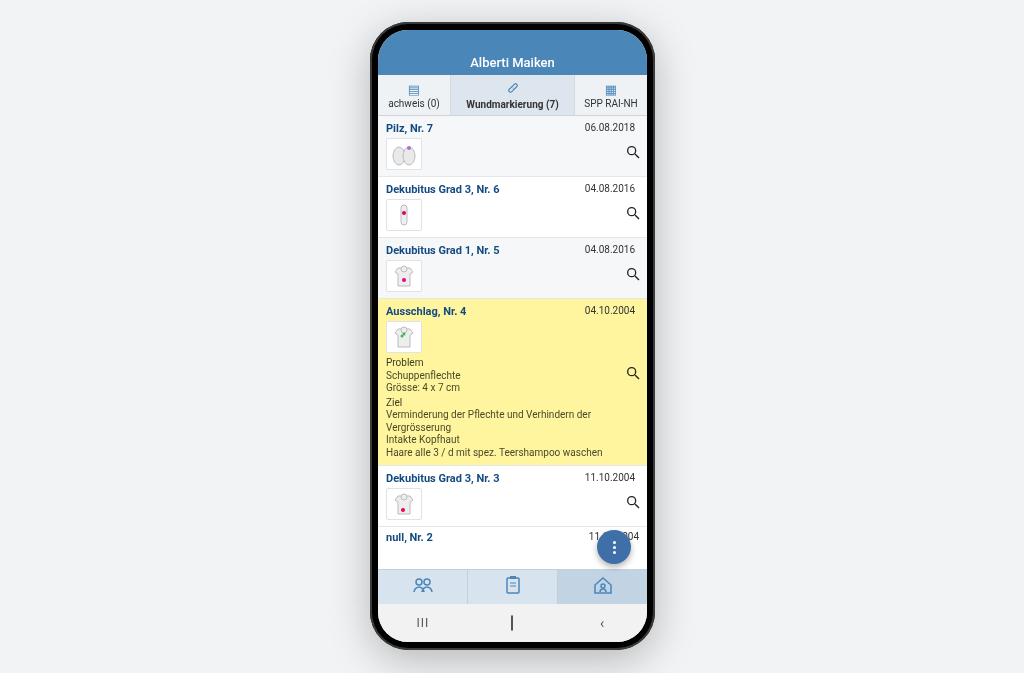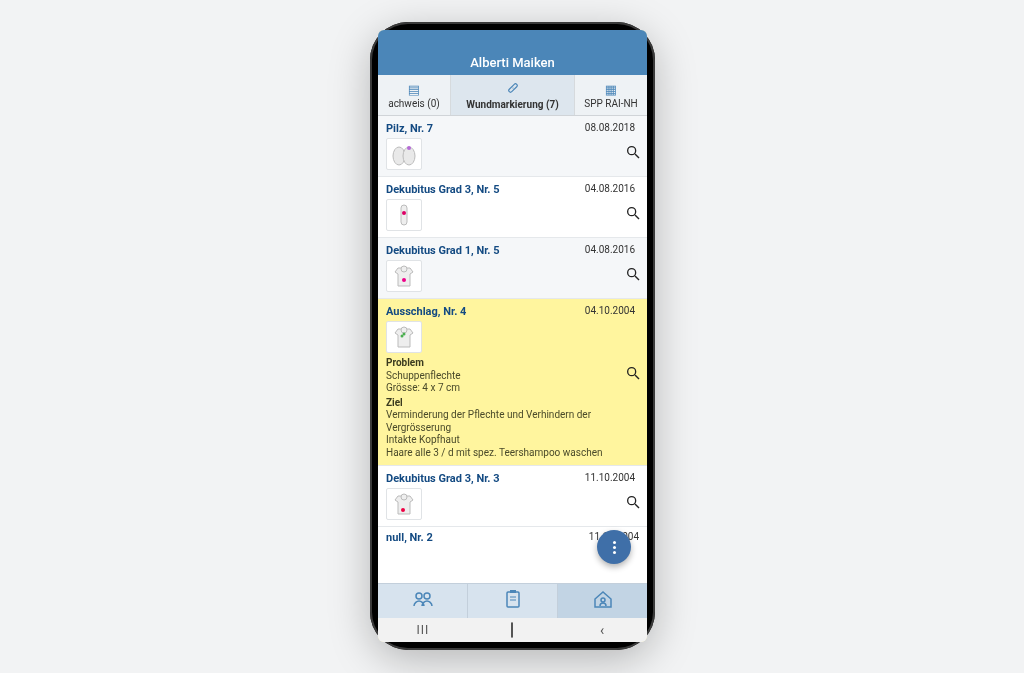--- a/index.html
+++ b/index.html
@@ -23,21 +23,21 @@
     box-shadow: 0 10px 40px rgba(0,0,0,.25), inset 0 0 0 2px #3a3a3a;
   }
 
   .screen {
     position: absolute;
     left: 8px;
     top: 8px;
     right: 8px;
     bottom: 8px;
     background: #fef9c3;
-    border-radius: 6px;
+    border-radius: 30px;
     overflow: hidden;
     display: flex;
     flex-direction: column;
   }
 
   .status-bar {
     height: 22px;
     background: #4b86b8;
     flex: 0 0 auto;
   }
@@ -124,21 +124,21 @@
     position: absolute;
     right: 6px;
     top: 28px;
     width: 16px;
     height: 16px;
     color: #222;
   }
   .zoom-icon svg { width:16px; height:16px; }
 
   .detail-block { margin-top: 4px; color: #4a4a2a; line-height: 1.25; }
-  .detail-label { font-weight: 700; color: #3b3b1f; margin-top: 2px; }
+  .detail-label { font-weight: 400; color: #3b3b1f; margin-top: 2px; }
 
   .fab {
     position: absolute;
     right: 16px;
     bottom: 78px;
     width: 34px;
     height: 34px;
     border-radius: 50%;
     background: #3f6fa8;
     box-shadow: 0 3px 6px rgba(0,0,0,.3);
@@ -165,21 +165,21 @@
     align-items: center;
     justify-content: center;
     color: #4b86b8;
     font-size: 16px;
     border-right: 1px solid #c3cfdb;
   }
   .bottom-app-nav .cell:last-child { border-right: none; }
   .bottom-app-nav .cell.active { background: #c2d4e4; }
 
   .sys-nav {
-    height: 24px;
+    height: 38px;
     background: #f2f2f2;
     display: flex;
     align-items: center;
     justify-content: space-around;
     color: #555;
     font-size: 12px;
     flex: 0 0 auto;
   }
   .sys-nav .k { width: 22px; text-align: center; }
   .sys-nav .circle { width:11px; height:11px; border:1.5px solid #555; border-radius:3px; }
@@ -231,40 +231,40 @@
         <span class="tab-icon">▦</span>
         <span>SPP RAI-NH</span>
       </div>
     </div>
 
     <div class="list">
 
       <div class="item alt">
         <div class="item-head">
           <span class="item-title">Pilz, Nr. 7</span>
-          <span class="item-date">08.08.2018</span>
+          <span class="item-date">06.08.2018</span>
         </div>
         <span class="thumb">
           <svg width="28" height="24" viewBox="0 0 28 24">
               <ellipse cx="9" cy="14" rx="6" ry="9" fill="#e9e9e9" stroke="#bbb"></ellipse>
               <ellipse cx="19" cy="14" rx="6" ry="9" fill="#e9e9e9" stroke="#bbb"></ellipse>
               <circle cx="19" cy="6" r="2" fill="#b56bd6"></circle>
             </svg>
         </span>
         <span class="zoom-icon">
           <svg viewBox="0 0 24 24">
               <circle cx="10" cy="10" r="6" fill="none" stroke="#222" stroke-width="2"></circle>
               <line x1="15" y1="15" x2="21" y2="21" stroke="#222" stroke-width="2"></line>
             </svg>
         </span>
       </div>
 
       <div class="item">
         <div class="item-head">
-          <span class="item-title">Dekubitus Grad 3, Nr. 5</span>
+          <span class="item-title">Dekubitus Grad 3, Nr. 6</span>
           <span class="item-date">04.08.2016</span>
         </div>
         <span class="thumb">
           <svg width="28" height="24" viewBox="0 0 28 24">
               <rect x="11" y="2" width="6" height="20" rx="3" fill="#eee" stroke="#bbb"></rect>
               <circle cx="14" cy="10" r="2" fill="#d06"></circle>
             </svg>
         </span>
         <span class="zoom-icon">
           <svg viewBox="0 0 24 24">

